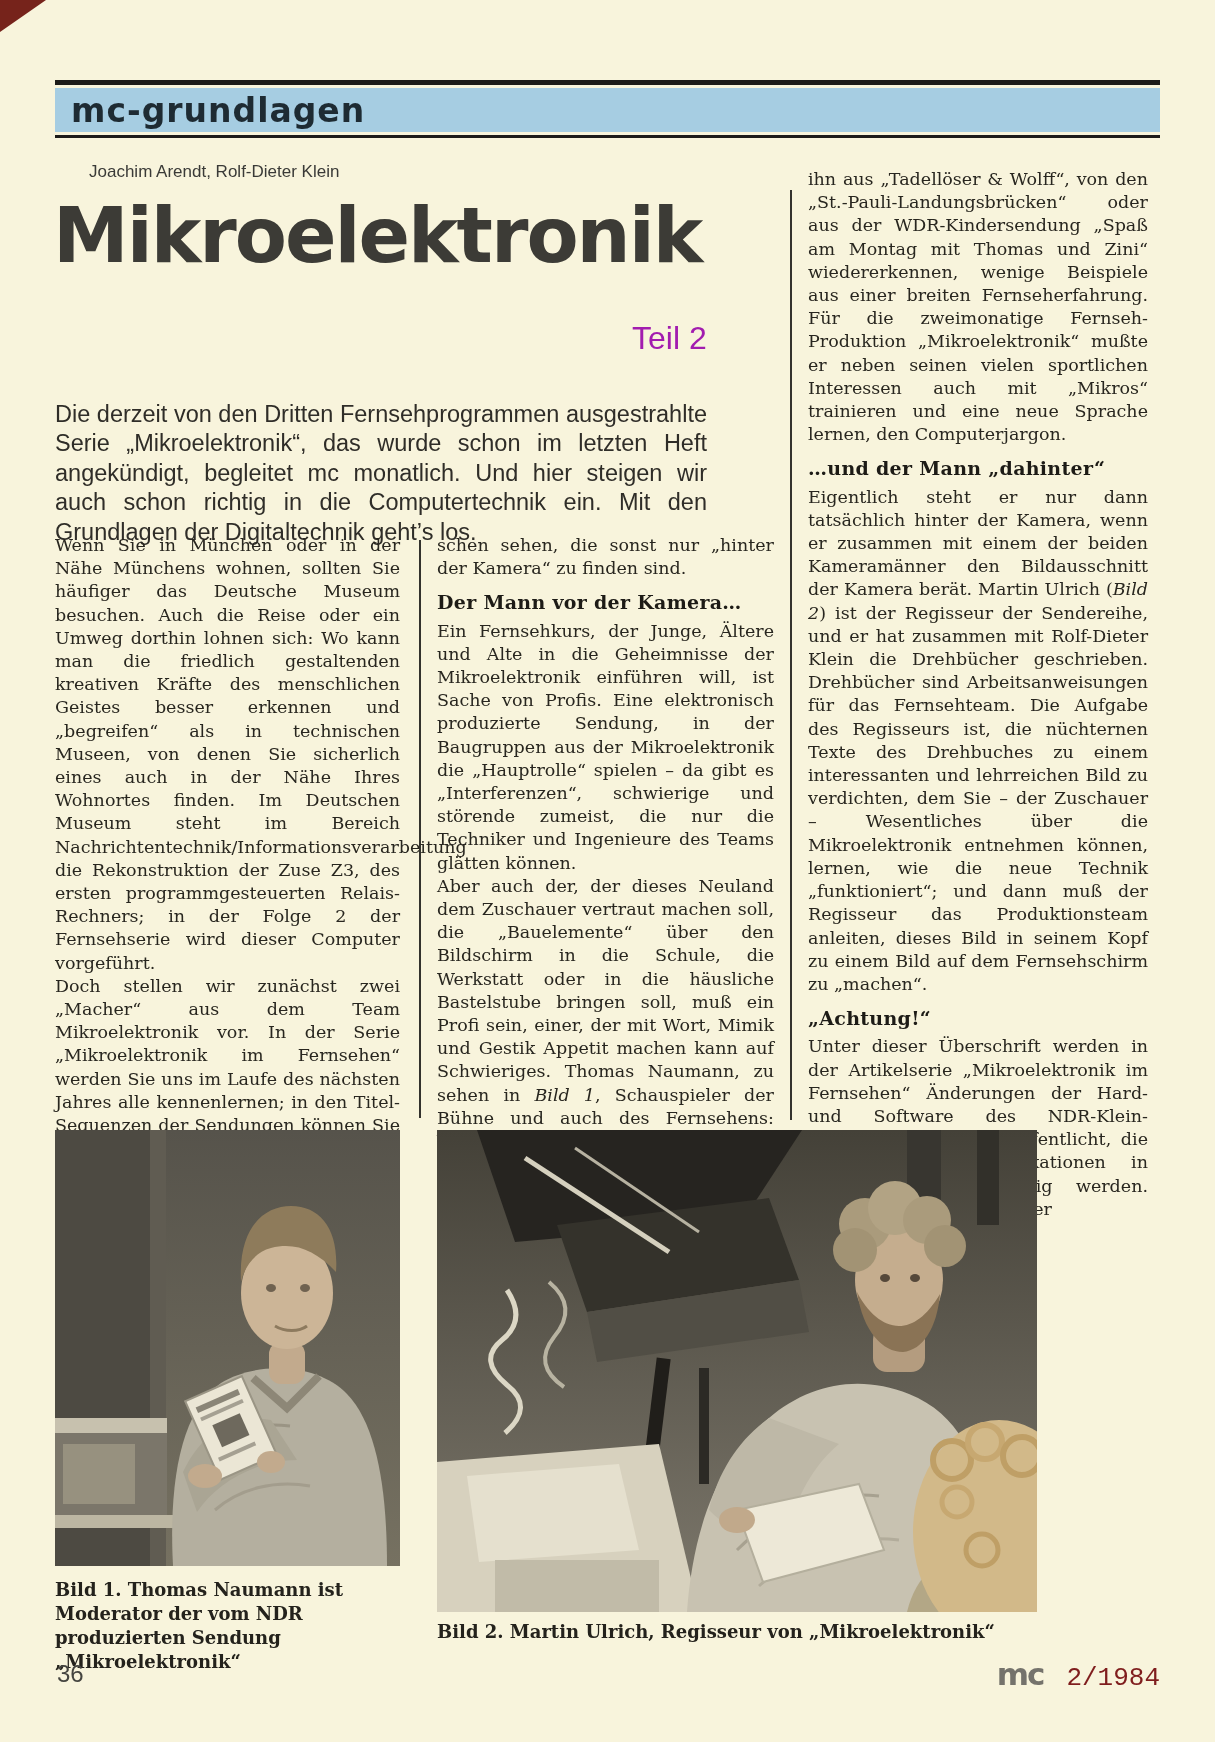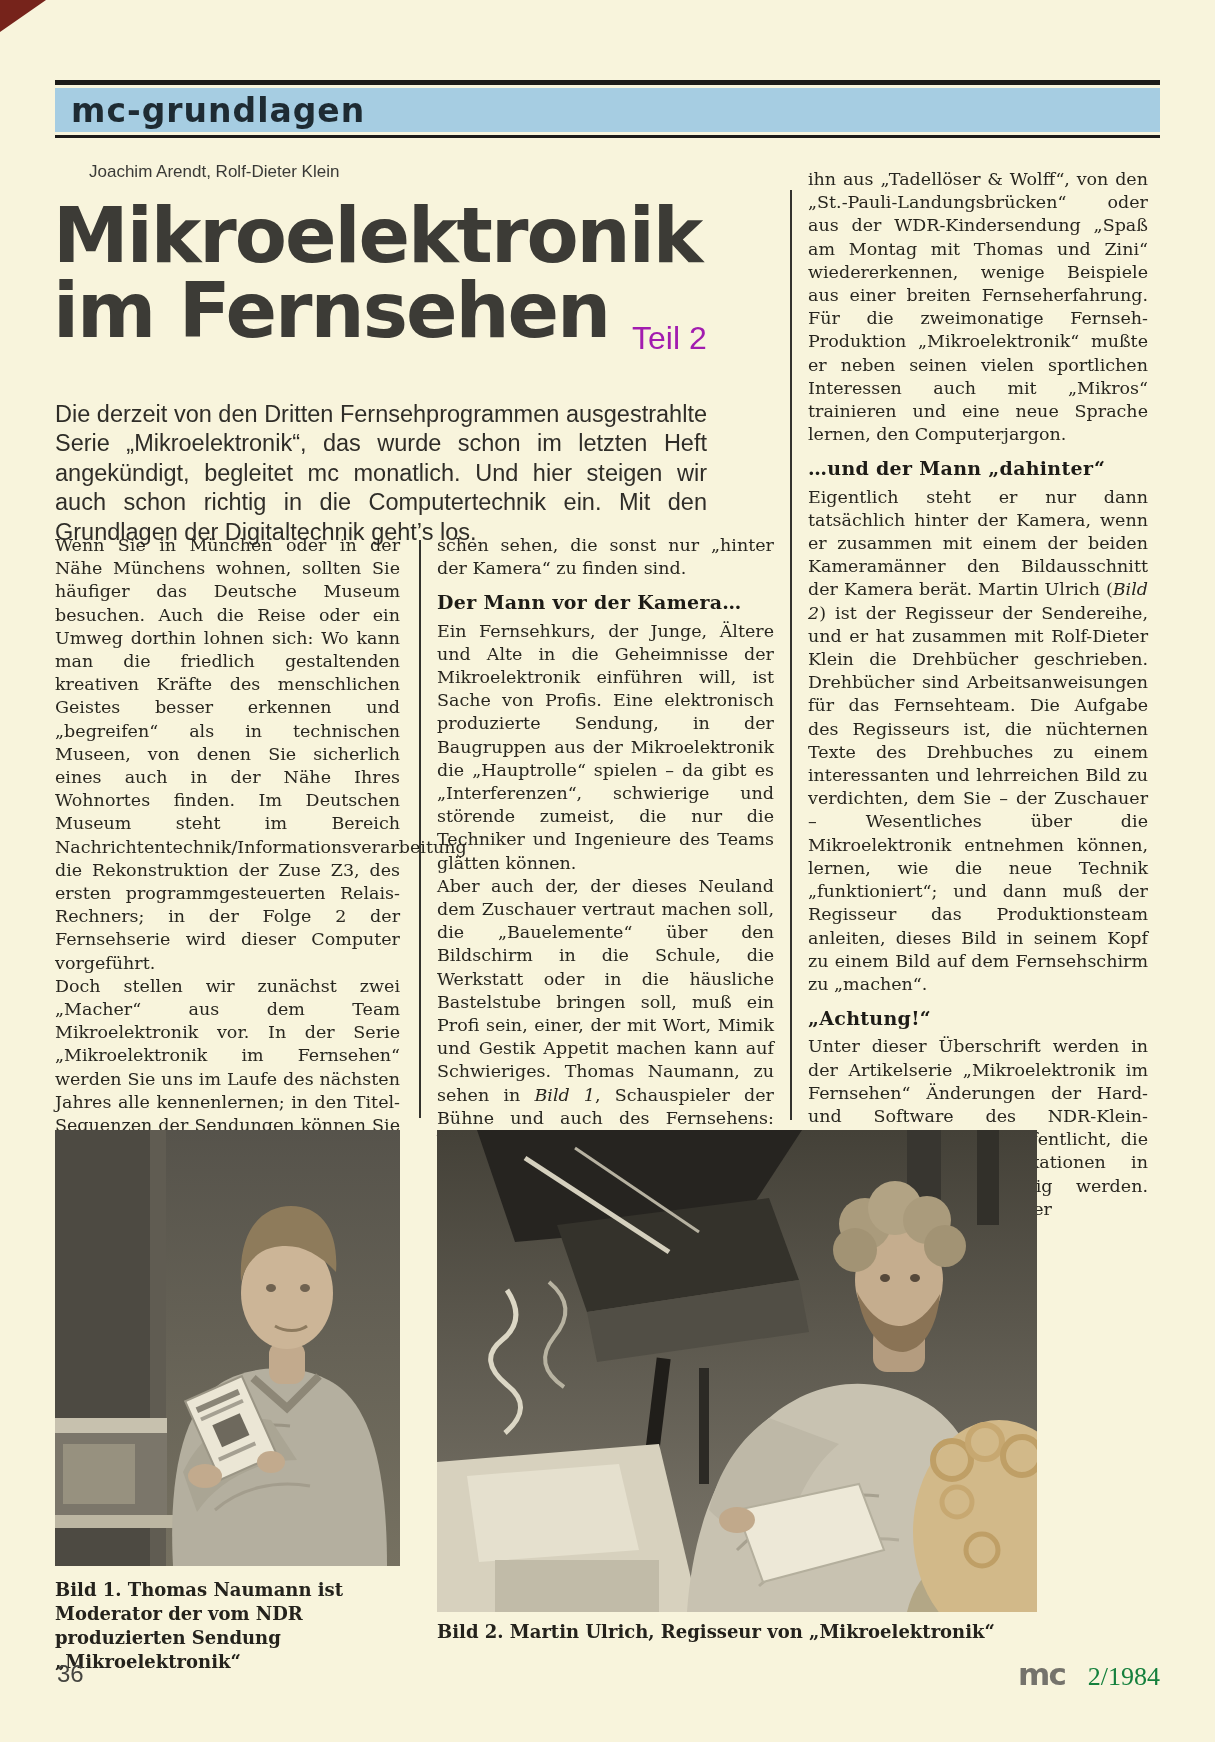--- a/index.html
+++ b/index.html
@@ -72,37 +72,37 @@
     font-family:"Liberation Sans",sans-serif;font-size:24px;color:#454540;
   }
   .footer-right{
     position:absolute;right:55px;top:1656px;display:flex;align-items:baseline;gap:23px;
   }
   .footer-logo{
     font-family:"DejaVu Sans",sans-serif;font-weight:800;font-size:31px;
     letter-spacing:-2px;color:#75736c;
   }
   .footer-issue{
-    font-family:Liberation Serif, serif;font-size:26px;color:#15803d;
+    font-family:Liberation Mono, monospace;font-size:26px;color:#7f1d1d;
   }
 </style>
 </head>
 <body>
 
 <div class="corner-mark"></div>
 
 <div class="rule rule-top"></div>
 <div class="banner">
   <span class="banner-label">mc-grundlagen</span>
 </div>
 <div class="rule rule-mid"></div>
 
 <div class="authors">Joachim Arendt, Rolf-Dieter Klein</div>
 
-<h1 class="title"><span>Mikroelektronik</span><br><span>im Fernsehen</span></h1>
+<h1 class="title"><span>Mikroelektronik</span><br></h1>
 <div class="part-label">Teil 2</div>
 
 <p class="intro">Die derzeit von den Dritten Fernsehprogrammen ausgestrahlte Serie „Mikroelektronik“, das wurde schon im letzten Heft angekündigt, begleitet mc monatlich. Und hier steigen wir auch schon richtig in die Computertechnik ein. Mit den Grundlagen der Digitaltechnik geht’s los.</p>
 
 <div class="vdiv" id="divider-1"></div>
 <div class="vdiv" id="divider-2"></div>
 
 <div class="col" id="col1">
   <p>Wenn Sie in München oder in der Nähe Münchens wohnen, sollten Sie häufiger das Deutsche Museum besuchen. Auch die Reise oder ein Umweg dorthin lohnen sich: Wo kann man die friedlich gestaltenden kreativen Kräfte des menschlichen Geistes besser erkennen und „begreifen“ als in technischen Museen, von denen Sie sicherlich eines auch in der Nähe Ihres Wohnortes finden. Im Deutschen Museum steht im Bereich Nachrichtentechnik/Informationsverarbeitung die Rekonstruktion der Zuse Z3, des ersten programmgesteuerten Relais-Rechners; in der Folge 2 der Fernsehserie wird dieser Computer vorgeführt.</p>
   <p>Doch stellen wir zunächst zwei „Macher“ aus dem Team Mikroelektronik vor. In der Serie „Mikroelektronik im Fernsehen“ werden Sie uns im Laufe des nächsten Jahres alle kennenlernen; in den Titel-Sequenzen der Sendungen können Sie übrigens auch viele Men-</p>

